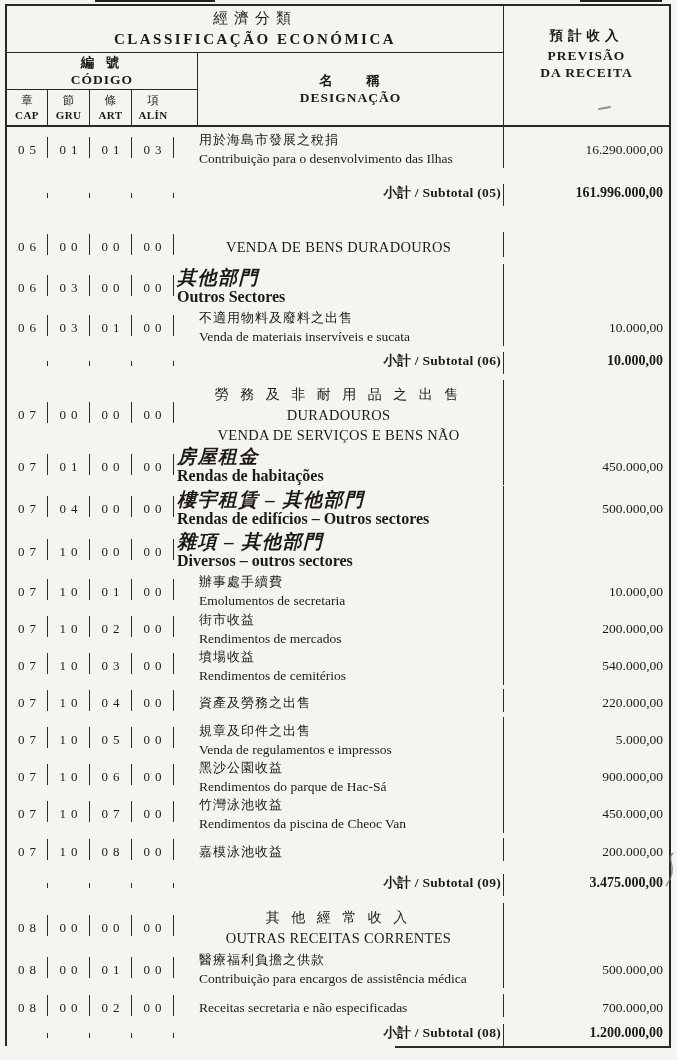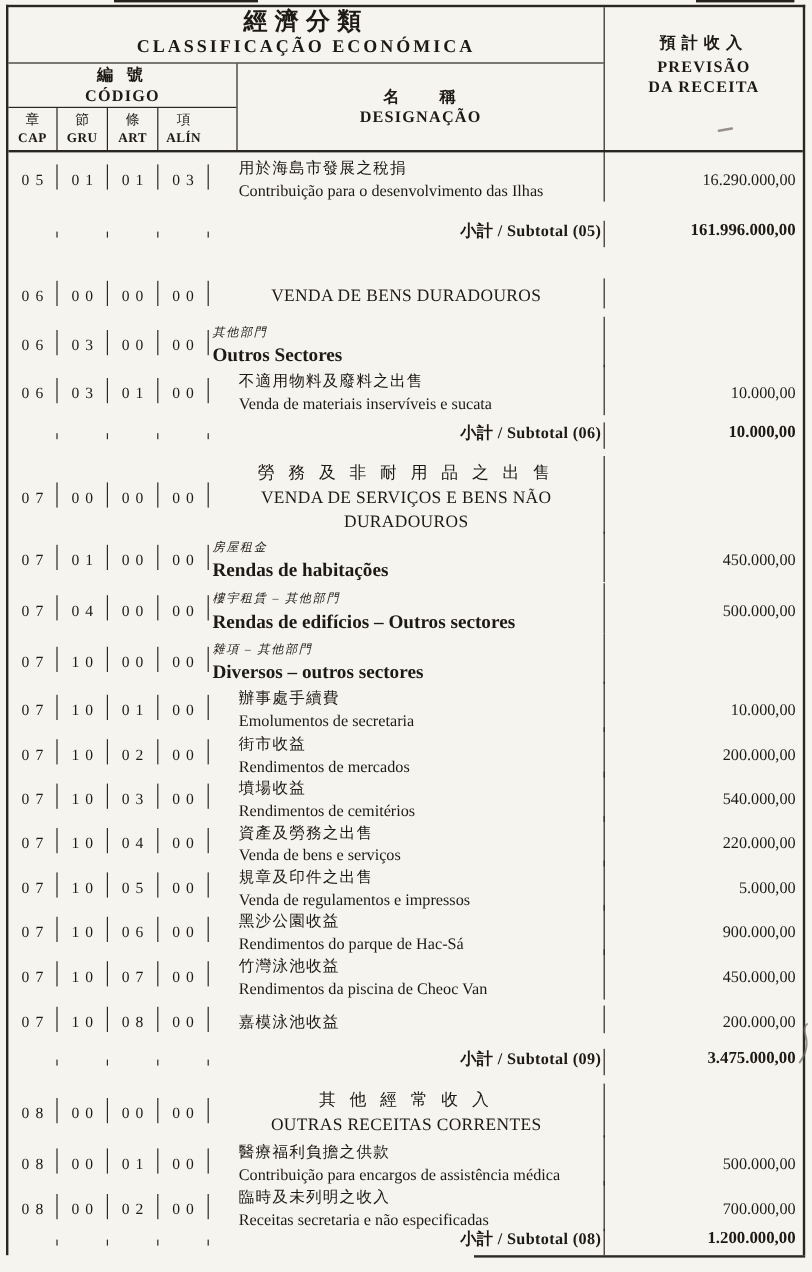--- a/index.html
+++ b/index.html
@@ -11,21 +11,21 @@
   }
   .doc-table{
     position:absolute;left:5px;top:4px;width:666px;box-sizing:border-box;
     border:2px solid #2a2723;border-bottom:none;
   }
   
   .thead{display:flex;border-bottom:2px solid #2a2723;}
   .thead-left{width:497px;box-sizing:border-box;border-right:1px solid #2a2723;}
   .rowA{height:46px;border-bottom:1px solid #2a2723;display:flex;flex-direction:column;
         align-items:center;justify-content:center;}
-  .h-zh{font-weight:bold;font-size:20px;letter-spacing:6px;line-height:20px;}
+  .h-zh{font-weight:normal;font-size:15px;letter-spacing:6px;line-height:20px;}
   .h-pt{font-weight:bold;font-size:15px;letter-spacing:2.5px;line-height:22px;}
   .rowBC{display:flex;height:72px;}
   .codehead{width:191px;box-sizing:border-box;border-right:1px solid #2a2723;
             display:flex;flex-direction:column;}
   .codehead-top{height:36px;border-bottom:1px solid #2a2723;display:flex;flex-direction:column;
                 align-items:center;justify-content:center;}
   .h-zh2{font-weight:bold;font-size:13.5px;letter-spacing:4px;line-height:17px;}
   .h-pt2{font-weight:bold;font-size:13.5px;letter-spacing:1px;line-height:17px;}
   .codehead-cols{flex:1;display:flex;}
   .chc{box-sizing:border-box;border-right:1px solid #2a2723;display:flex;flex-direction:column;
@@ -45,21 +45,21 @@
   .tbody{display:flex;flex-direction:column;}
   .trow{display:flex;align-items:center;}
   .cell{box-sizing:border-box;border-right:1px solid #2e2a26;}
   .code{text-align:center;font-size:13px;letter-spacing:5px;text-indent:5px;padding-top:5px;}
   .desig{width:330px;overflow:hidden;}
   .amount{flex:1;border-right:none;text-align:right;padding:5px 6px 0 0;font-size:13.5px;}
   .zh{font-size:13px;line-height:19px;letter-spacing:1px;}
   .pt{font-size:13.5px;line-height:19px;}
   .item .desig{padding:4px 0 0 25px;}
   .group .desig{padding:4px 0 0 3px;}
-  .group .zh{font-weight:normal;font-style:italic;font-size:10px;letter-spacing:1.5px;}
+  .group .zh{font-weight:bold;font-style:italic;font-size:19px;letter-spacing:1.5px;}
   .group .pt{font-weight:bold;font-size:16px;}
   .section .desig{padding-top:5px;text-align:center;}
   .sec-zh{font-size:14px;letter-spacing:4px;line-height:20px;}
   .sec-pt{font-size:14.5px;letter-spacing:.3px;line-height:20px;}
   .subtotal .desig{display:flex;align-items:flex-end;justify-content:flex-end;padding:0 2px 4px 0;}
   .subtotal-label{font-weight:bold;font-size:13.5px;letter-spacing:.3px;}
   .subtotal .amount{display:flex;align-items:flex-end;justify-content:flex-end;
                     padding:0 6px 4px 0;font-weight:bold;font-size:14px;}
   
   .art-line{position:absolute;background:#24211d;height:2px;top:0;}
@@ -187,22 +187,22 @@
           <span>10.000,00</span>
         </div>
       </div>
       <div class="trow section" style="height: 62px;">
         <div class="cell code w-cap">07</div>
         <div class="cell code w-gru">00</div>
         <div class="cell code w-art">00</div>
         <div class="cell code w-alin">00</div>
         <div class="cell desig">
           <div class="sec-zh">勞 務 及 非 耐 用 品 之 出 售</div>
+          <div class="sec-pt">DURADOUROS</div>
           <div class="sec-pt">VENDA DE SERVIÇOS E BENS NÃO</div>
-          <div class="sec-pt">DURADOUROS</div>
         </div>
         <div class="cell amount"></div>
       </div>
       <div class="trow group" style="height: 42px;">
         <div class="cell code w-cap">07</div>
         <div class="cell code w-gru">01</div>
         <div class="cell code w-art">00</div>
         <div class="cell code w-alin">00</div>
         <div class="cell desig">
           <div class="zh">房屋租金</div>
@@ -265,21 +265,20 @@
         </div>
         <div class="cell amount"><span>540.000,00</span></div>
       </div>
       <div class="trow item" style="height: 37px;">
         <div class="cell code w-cap">07</div>
         <div class="cell code w-gru">10</div>
         <div class="cell code w-art">04</div>
         <div class="cell code w-alin">00</div>
         <div class="cell desig">
           <div class="zh">資產及勞務之出售</div>
-          <div class="pt">Venda de bens e serviços</div>
         </div>
         <div class="cell amount"><span>220.000,00</span></div>
       </div>
       <div class="trow item" style="height: 37px;">
         <div class="cell code w-cap">07</div>
         <div class="cell code w-gru">10</div>
         <div class="cell code w-art">05</div>
         <div class="cell code w-alin">00</div>
         <div class="cell desig">
           <div class="zh">規章及印件之出售</div>
@@ -352,21 +351,20 @@
           <div class="pt">Contribuição para encargos de assistência médica</div>
         </div>
         <div class="cell amount"><span>500.000,00</span></div>
       </div>
       <div class="trow item" style="height: 38px;">
         <div class="cell code w-cap">08</div>
         <div class="cell code w-gru">00</div>
         <div class="cell code w-art">02</div>
         <div class="cell code w-alin">00</div>
         <div class="cell desig">
-          <div class="zh">臨時及未列明之收入</div>
           <div class="pt">Receitas secretaria e não especificadas</div>
         </div>
         <div class="cell amount"><span>700.000,00</span></div>
       </div>
       <div class="trow subtotal" style="height: 22px;">
         <div class="cell code w-cap"></div>
         <div class="cell code w-gru"></div>
         <div class="cell code w-art"></div>
         <div class="cell code w-alin"></div>
         <div class="cell desig">

